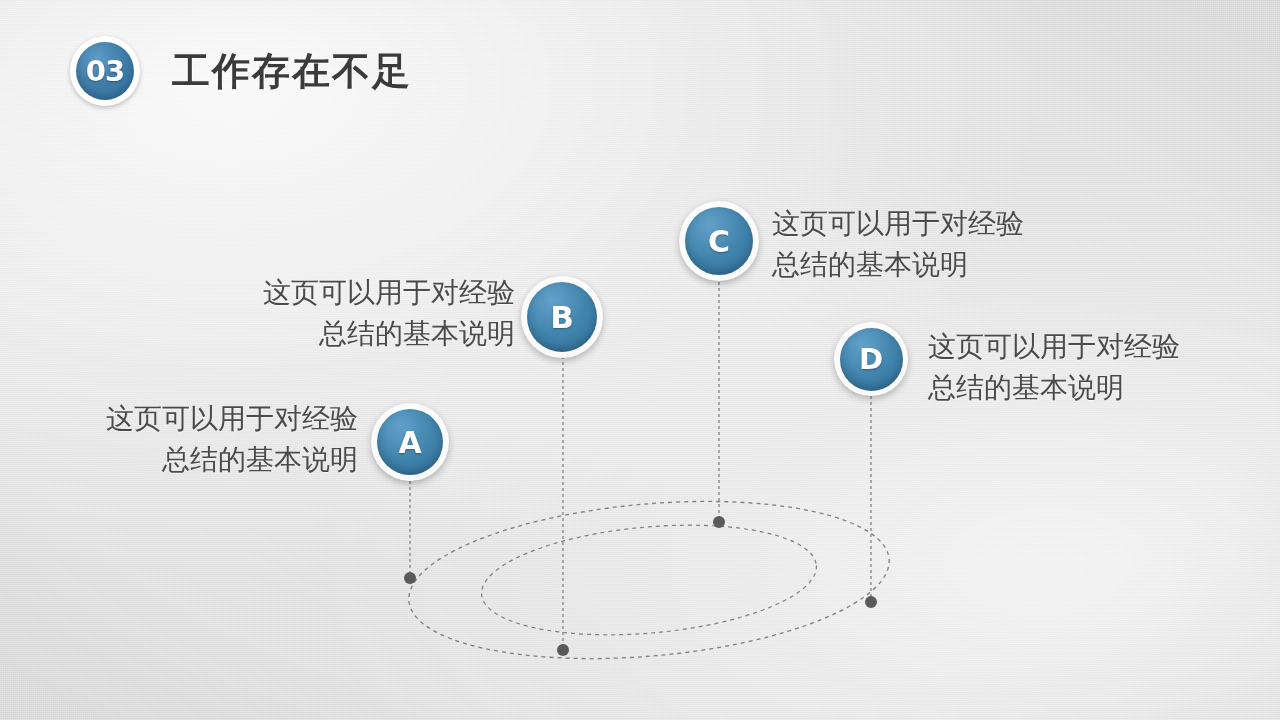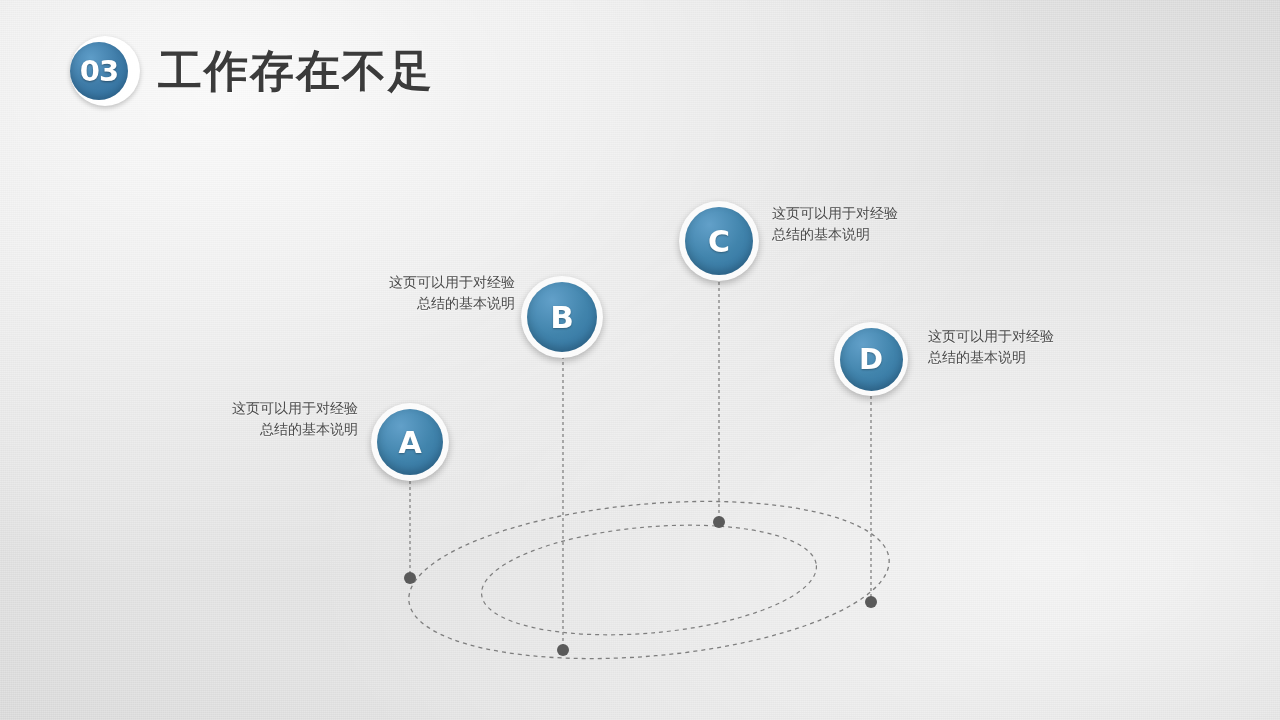--- a/index.html
+++ b/index.html
@@ -40,43 +40,43 @@
   }
   .badge {
     position: relative;
     width: 70px;
     height: 70px;
     border-radius: 50%;
     background: #ffffff;
     box-shadow: 0 2px 5px rgba(0,0,0,0.22);
     display: flex;
     align-items: center;
-    justify-content: flex-start;
+    justify-content: center;
   }
   .badge-inner {
     width: 58px;
     height: 58px;
     border-radius: 50%;
     background: radial-gradient(circle at 36% 28%, #5e9dc8 0%, #3f7ca8 48%, #2d6e9e 100%);
     display: flex;
     align-items: center;
     justify-content: center;
     box-shadow: inset 0 -3px 7px rgba(0,0,0,0.18);
   }
   .badge-num {
     color: #ffffff;
     font-size: 29px;
     font-weight: bold;
     letter-spacing: -1px;
     font-family: "DejaVu Sans", sans-serif;
     text-shadow: 0 1px 2px rgba(0,0,0,0.35);
   }
   .title {
-    margin-left: 18px;
-    font-size: 44px;
+    margin-left: 32px;
+    font-size: 38px;
     font-weight: bold;
     color: #3b3b3b;
     letter-spacing: 2px;
     text-shadow: 1px 1px 0 rgba(255,255,255,0.55);
   }
 
   
   .diagram {
     position: absolute;
     inset: 0;
@@ -109,21 +109,21 @@
   .node-letter {
     color: #ffffff;
     font-weight: bold;
     font-family: "DejaVu Sans", sans-serif;
     text-shadow: 0 1px 2px rgba(0,0,0,0.30);
   }
 
   
   .caption {
     position: absolute;
-    font-size: 14px;
+    font-size: 28px;
     line-height: 1.48;
     color: #4a4a4a;
     white-space: pre-line;
     text-shadow: 0 1px 0 rgba(255,255,255,0.5);
   }
   .caption.right { text-align: right; }
   .caption.left  { text-align: left; }
 
   
   .center-label {

